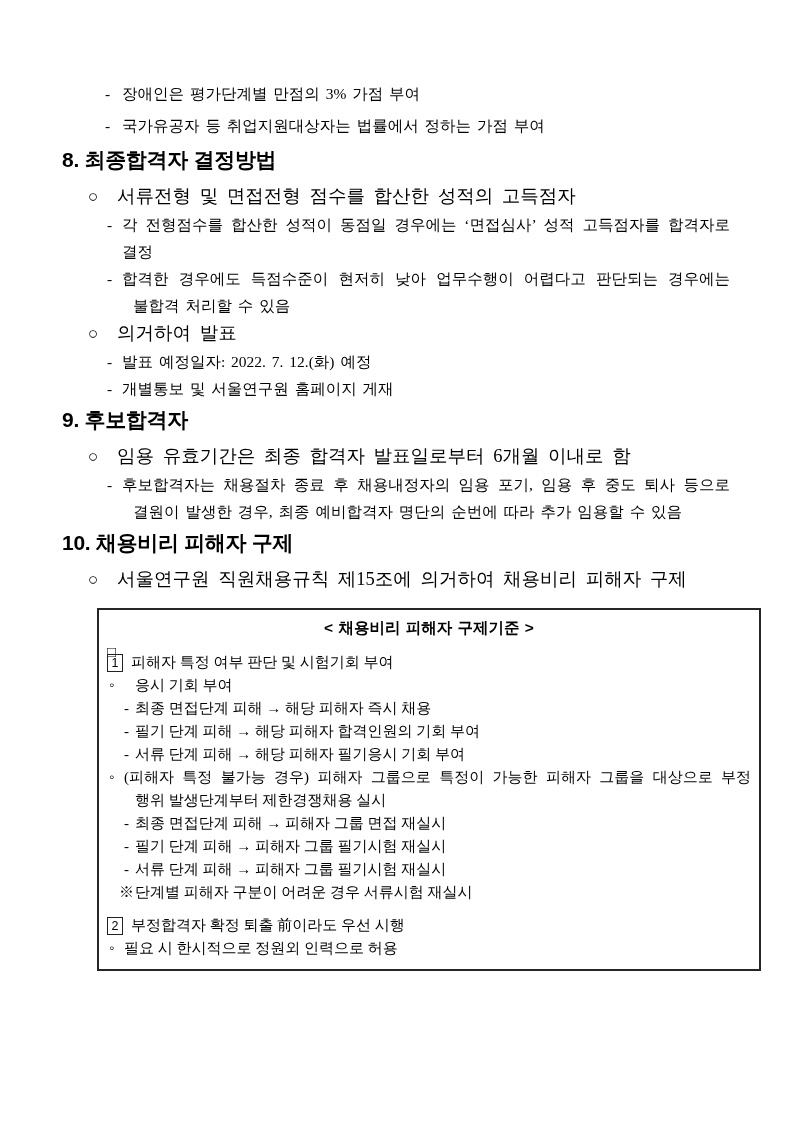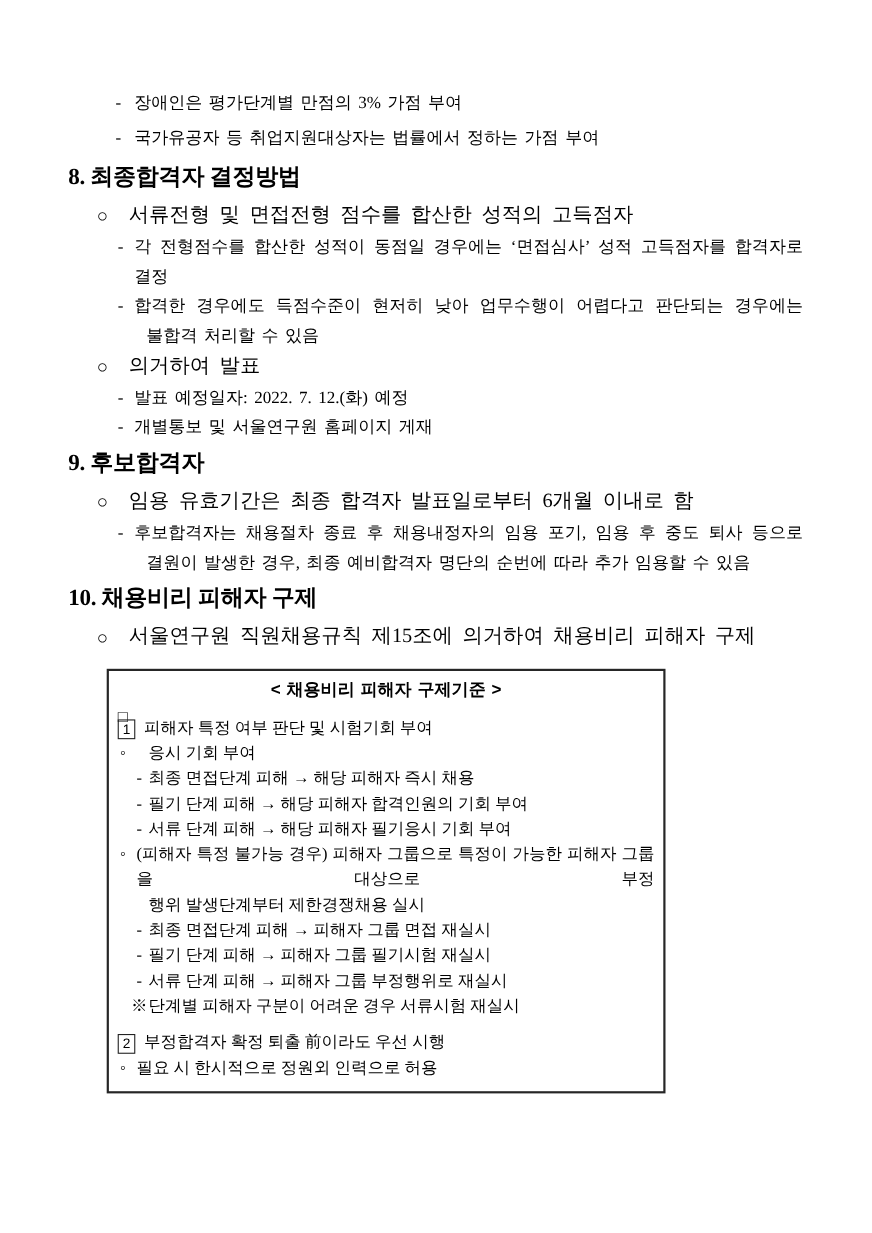--- a/index.html
+++ b/index.html
@@ -11,35 +11,35 @@
     background:#ffffff;
     color:#000000;
     padding:78px 63px 0 62px;
     overflow:hidden;
     font-family:"Liberation Serif","DejaVu Serif",serif;
   }
   .line{position:relative;color:#000;}
   .intro{font-size:15.5px;line-height:32px;padding-left:60px;word-spacing:2px;}
   .intro > .marker{position:absolute;left:43px;}
   .heading{
-    font-family:Liberation Serif, serif;
+    font-family:Liberation Sans, sans-serif;
     font-weight:700;font-size:21px;line-height:28px;
     letter-spacing:-0.3px;margin:4px 0 8px;color:#000;
   }
   .circle{font-size:18.5px;line-height:29px;padding-left:55px;word-spacing:4px;}
   .circle > .marker{position:absolute;left:26px;font-size:17px;}
   .dash{font-size:15.5px;line-height:27px;padding-left:60px;word-spacing:2px;}
   .dash > .marker{position:absolute;left:45px;}
   .dash.cont{padding-left:71px;}
   .stretch{text-align:justify;text-align-last:justify;}
 
   .box{
     box-sizing:border-box;
     margin:14px 0 0 35px;
-    width:508px;
+    width:664px;
     border:2px solid #262626;
     padding:5px 8px 9px;
     font-size:15px;
   }
   .box-title{
     font-family:"Liberation Sans","DejaVu Sans",sans-serif;
     font-weight:700;font-size:15.5px;line-height:26px;
     text-align:center;color:#000;word-spacing:1px;
   }
   .box .line{line-height:23px;font-size:15px;}
@@ -92,20 +92,20 @@
         <div class="line boxednum"><span class="marker numbox">1</span><span>피해자 특정 여부 판단 및 시험기회 부여</span></div>
         <div class="line scircle stretch"><span class="marker">◦</span></div>
         <div class="line scircle cont"><span>응시 기회 부여</span></div>
         <div class="line bdash"><span class="marker">-</span><span>최종 면접단계 피해 → 해당 피해자 즉시 채용</span></div>
         <div class="line bdash"><span class="marker">-</span><span>필기 단계 피해 → 해당 피해자 합격인원의 기회 부여</span></div>
         <div class="line bdash"><span class="marker">-</span><span>서류 단계 피해 → 해당 피해자 필기응시 기회 부여</span></div>
         <div class="line scircle stretch"><span class="marker">◦</span><span>(피해자 특정 불가능 경우) 피해자 그룹으로 특정이 가능한 피해자 그룹을 대상으로 부정</span></div>
         <div class="line scircle cont"><span>행위 발생단계부터 제한경쟁채용 실시</span></div>
         <div class="line bdash"><span class="marker">-</span><span>최종 면접단계 피해 → 피해자 그룹 면접 재실시</span></div>
         <div class="line bdash"><span class="marker">-</span><span>필기 단계 피해 → 피해자 그룹 필기시험 재실시</span></div>
-        <div class="line bdash"><span class="marker">-</span><span>서류 단계 피해 → 피해자 그룹 부정행위로 재실시</span></div>
+        <div class="line bdash"><span class="marker">-</span><span>서류 단계 피해 → 피해자 그룹 필기시험 재실시</span></div>
         <div class="line note"><span class="marker">※</span><span>단계별 피해자 구분이 어려운 경우 서류시험 재실시</span></div>
         <div class="gap"></div>
         <div class="line boxednum"><span class="marker numbox">2</span><span>부정합격자 확정 퇴출 前이라도 우선 시행</span></div>
         <div class="line scircle"><span class="marker">◦</span><span>필요 시 한시적으로 정원외 인력으로 허용</span></div>
       </div>
   </div>
 </div>
 
 </body></html>

